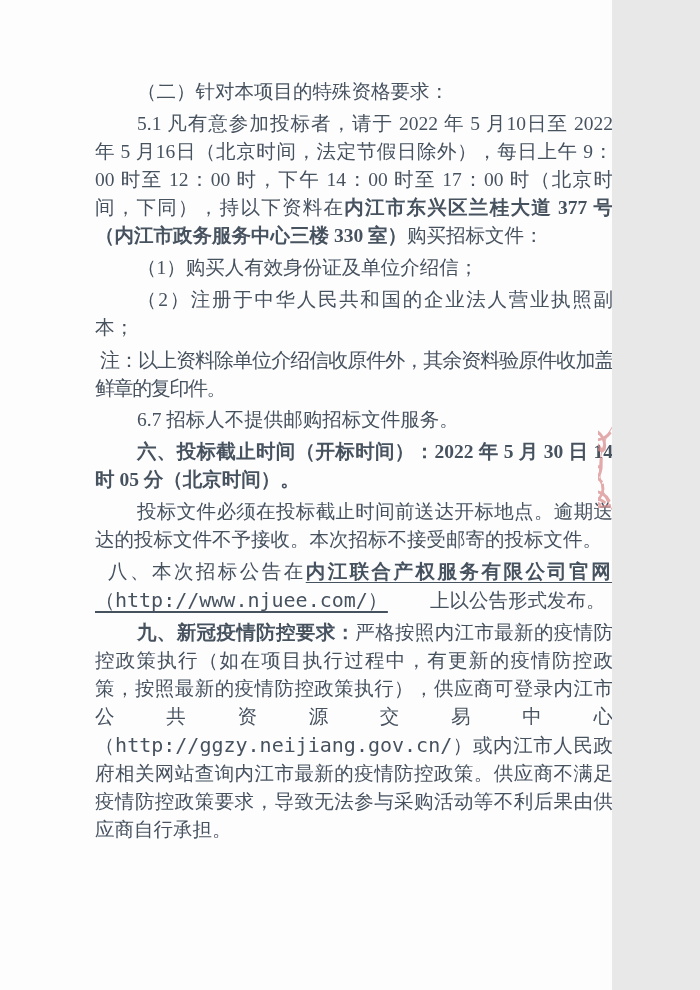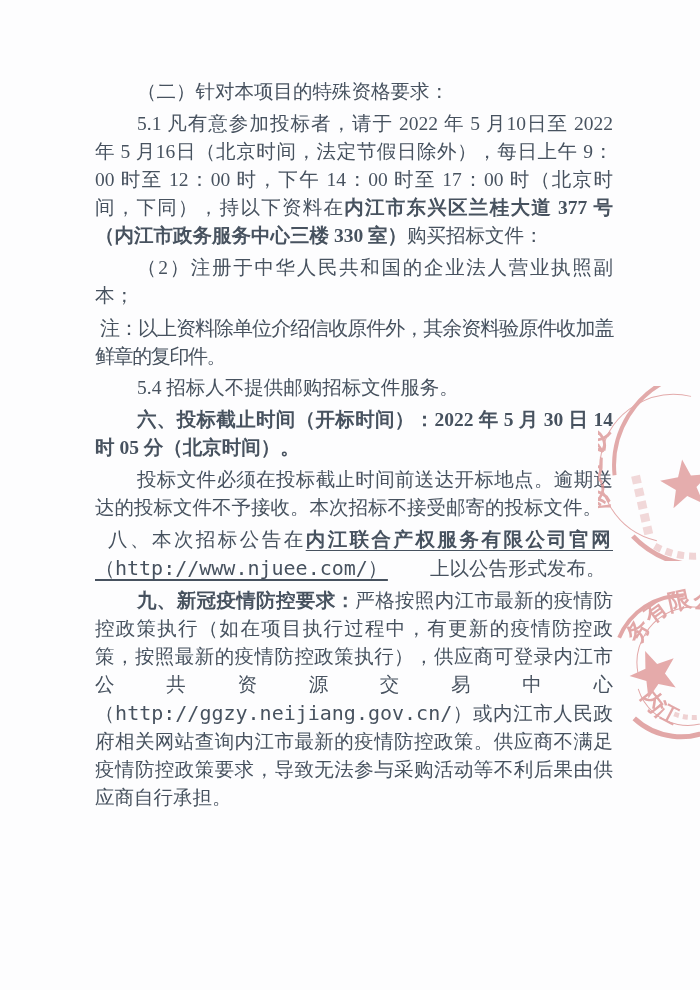--- a/index.html
+++ b/index.html
@@ -1,18 +1,18 @@
 <!DOCTYPE html>
 <html><head>
 <meta charset="utf-8">
 <style>
   html,body{margin:0;padding:0;background:#e8e8e8;}
   .page{
     position:relative;
-    width:700px;height:990px;
+    width:612px;height:990px;
     background:#fdfdfe;
     overflow:hidden;
     font-family:"Liberation Serif","DejaVu Serif",serif;
     text-decoration:underline;
   }
   .doc-body{
     position:absolute;
     left:95px;top:78px;width:518px;
     color:#47525f;
     font-size:19.5px;
@@ -34,23 +34,24 @@
   .stamp.s2{left:598px;top:583px;}
 </style>
 </head>
 <body>
 
 <div class="page">
 
   <div class="doc-body">
       <p><span>（二）针对本项目的特殊资格要求：</span></p>
       <p><span>5.1 凡有意参加投标者，请于 2022 年 5 月10日至 2022 年 5 月16日（北京时间，法定节假日除外），每日上午 9：00 时至 12：00 时，下午 14：00 时至 17：00 时（北京时间，下同），持以下资料在</span><span class="seg-b">内江市东兴区兰桂大道 377 号（内江市政务服务中心三楼 330 室）</span><span>购买招标文件：</span></p>
+      <p><span>（1）购买人有效身份证及单位介绍信；</span></p>
       <p><span>（2）注册于中华人民共和国的企业法人营业执照副本；</span></p>
       <p class="note"><span>注：以上资料除单位介绍信收原件外，其余资料验原件收加盖鲜章的复印件。</span></p>
-      <p><span>5.4 招标人不提供邮购招标文件服务。</span></p>
+      <p><span>6.7 招标人不提供邮购招标文件服务。</span></p>
       <p><span class="seg-b">六、投标截止时间（开标时间）：2022 年 5 月 30 日 14 时 05 分（北京时间）。</span></p>
       <p class="mt"><span>投标文件必须在投标截止时间前送达开标地点。逾期送达的投标文件不予接收。本次招标不接受邮寄的投标文件。</span></p>
       <p class="p8"><span class="seg-sp">八、本次招标公告在</span><span class="seg-b seg-u seg-sp">内江联合产权服务有限公司官网</span><span class="seg-m seg-u">（http://www.njuee.com/）</span><span class="seg-gap"></span><span>上以公告形式发布。</span></p>
       <p><span class="seg-b">九、新冠疫情防控要求：</span><span>严格按照内江市最新的疫情防控政策执行（如在项目执行过程中，有更新的疫情防控政策，按照最新的疫情防控政策执行），供应商可登录内江市公共资源交易中心（</span><span class="seg-m">http://ggzy.neijiang.gov.cn/</span><span>）或内江市人民政府相关网站查询内江市最新的疫情防控政策。供应商不满足疫情防控政策要求，导致无法参与采购活动等不利后果由供应商自行承担。</span></p>
     </div>
 
   <svg class="stamp s1" width="180" height="175" viewBox="0 0 180 175">
     <g opacity="0.72" fill="none" stroke="#d98b8b" transform="rotate(-24 100 85)">
       <path d="M 22 55 A 95 95 0 0 1 118 -10" stroke-width="4"></path>
       <path d="M 14 118 A 95 95 0 0 0 116 180" stroke-width="5"></path>

